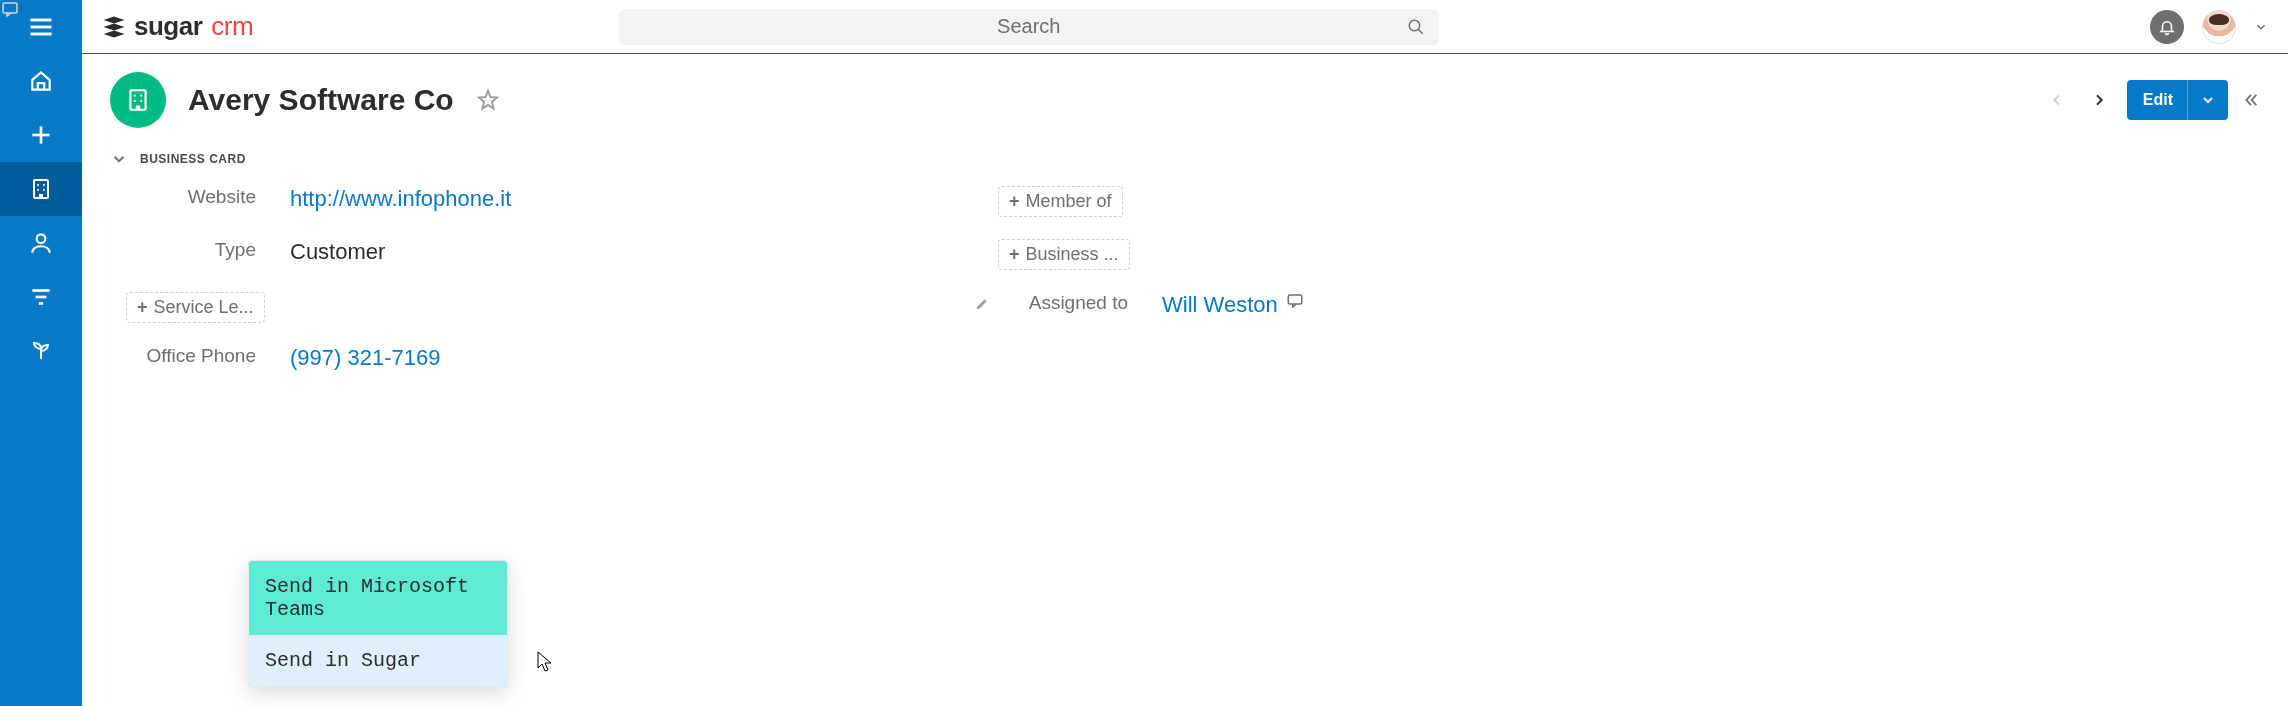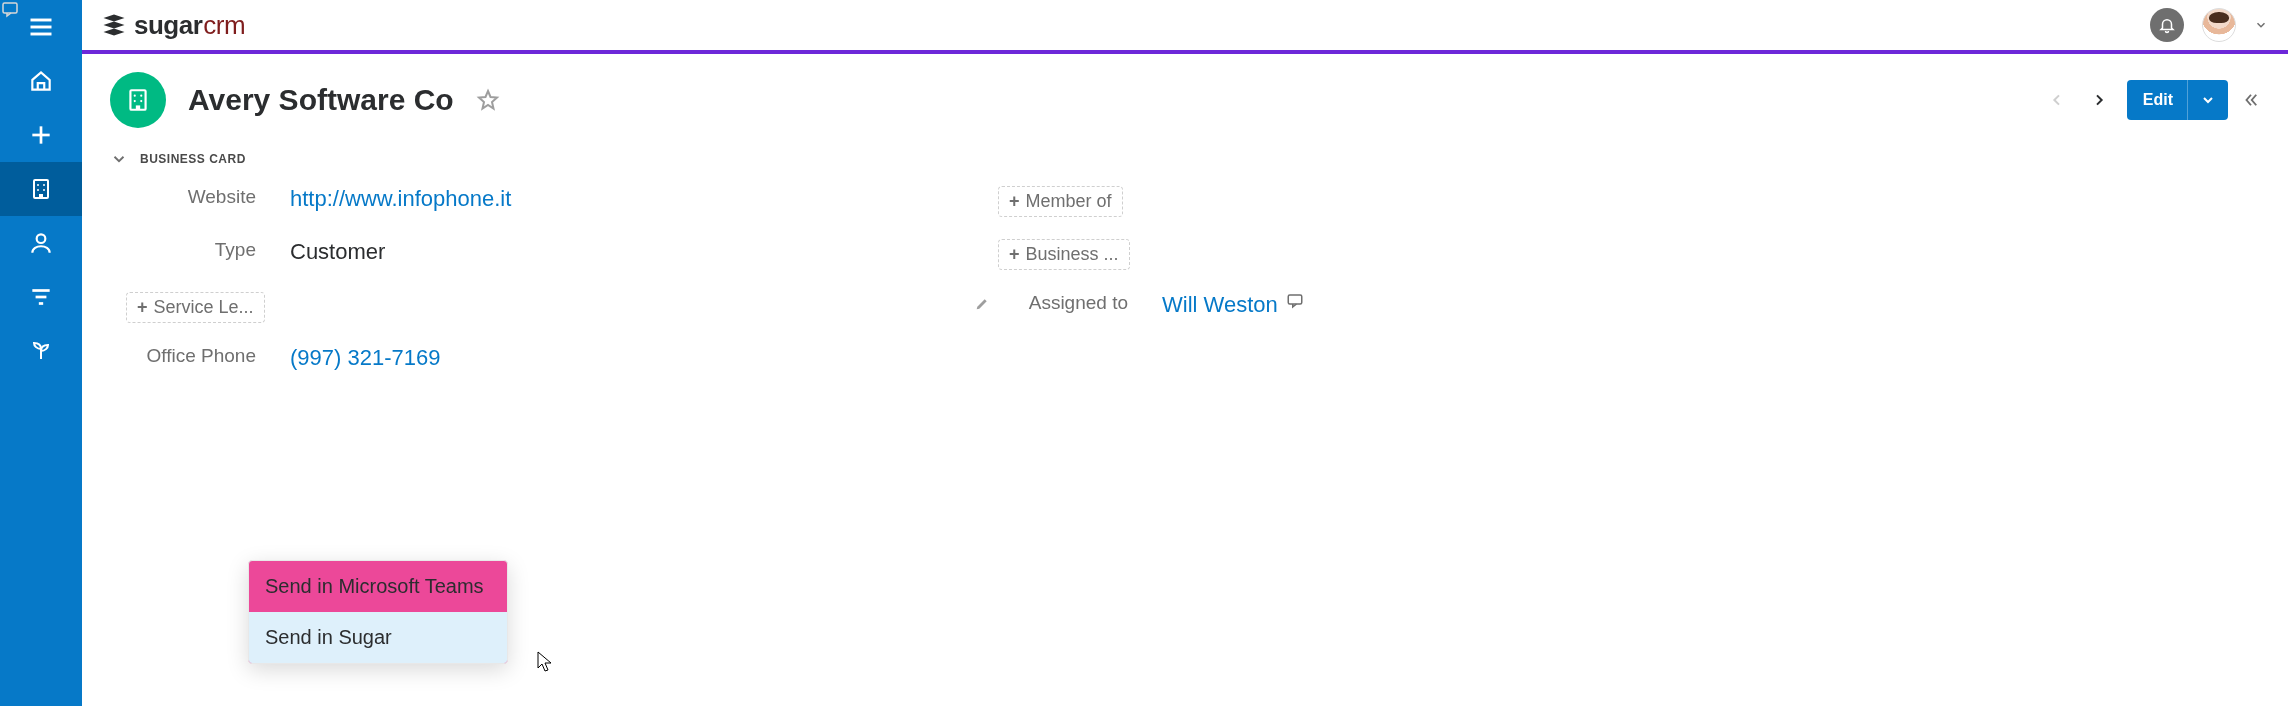--- a/index.html
+++ b/index.html
@@ -14,24 +14,24 @@
   .leftnav .nav-btn { width:82px; height:54px; display:flex; align-items:center; justify-content:center; cursor:pointer; }
   .leftnav .nav-btn.active { background:#005d9c; }
   .leftnav .nav-btn svg { stroke:#fff; fill:none; }
   .leftnav .nav-btn.active svg { stroke:#fff; }
   .chat-badge { position:absolute; left:2px; top:2px; z-index:10; }
 
   
   .main { flex:1; display:flex; flex-direction:column; }
 
   
-  .topbar { height:54px; border-bottom:4px solid #6d28d9; display:flex; align-items:center; padding:0 20px 0 18px; gap:20px; }
+  .topbar { height:54px; border-bottom:1px solid #6d28d9; display:flex; align-items:center; padding:0 20px 0 18px; gap:20px; }
   .logo { display:flex; align-items:center; font-weight:700; font-size:26px; letter-spacing:-0.5px; color:#2b2d2f; }
   .logo svg { margin-right:6px; }
-  .logo .crm { font-weight:400; color:#7f1d1d; margin-left:1px; }
+  .logo .crm { font-weight:400; color:#ef4444; margin-left:9px; }
   .searchbox { flex:0 0 820px; margin:0 auto; height:36px; background:#f1f3f4; border-radius:6px; display:flex; align-items:center; padding:0 16px; color:#6f6f6f; font-size:20px; position:relative; }
   .searchbox .placeholder { position:absolute; left:50%; transform:translateX(-50%); color:#6f6f6f; }
   .searchbox .mag { position:absolute; right:14px; }
   .topbar-right { margin-left:auto; display:flex; align-items:center; gap:18px; }
   .bell-circle { width:34px; height:34px; border-radius:50%; background:#6f6f6f; display:flex; align-items:center; justify-content:center; }
   .avatar { width:34px; height:34px; border-radius:50%; background: radial-gradient(circle at 50% 25%, #f3d9c9 0 40%, #e8b89a 41% 60%, #fff 61% 100%); border:1px solid #ddd; background-color:#fff; position:relative; overflow:hidden;}
   .avatar::after{content:"";position:absolute;left:20%;right:20%;top:10%;bottom:55%;background:#4a2e1e;border-radius:50% 50% 40% 40%;}
   .caret-down { color:#6f6f6f; }
 
   
@@ -57,21 +57,21 @@
   .field-row { display:flex; align-items:flex-start; }
   .field-label { width:130px; text-align:right; color:#6f6f6f; font-size:19px; margin-right:34px; position:relative;}
   .pencil { position:absolute; left:-24px; top:4px; color:#9e9e9e; }
   .field-value { font-size:22px; }
   .field-value.link { color:#0679c8; }
   .chip { display:inline-flex; align-items:center; border:1px dashed #cfcfcf; border-radius:4px; color:#6f6f6f; font-size:18px; padding:4px 10px; gap:6px; }
   .chip .plus { font-weight:600; }
   .speech-icon { margin-left:8px; color:#6f6f6f; }
 
   
-  .popup { position:absolute; left:248px; top:560px; width:260px; background:#ec4899; border-radius:4px; box-shadow:0 6px 22px rgba(0,0,0,0.15); overflow:hidden; border:1px solid #e8e8e8; }
+  .popup { position:absolute; left:248px; top:560px; width:260px; background:#5eead4; border-radius:4px; box-shadow:0 6px 22px rgba(0,0,0,0.15); overflow:hidden; border:1px solid #e8e8e8;font-family:Liberation Mono, monospace; }
   .popup-item { padding:14px 16px; font-size:20px; color:#2b2d2f; cursor:pointer; }
   .popup-item.hover { background:#def0fb; }
   .cursor { position:absolute; left:536px; top:650px; z-index:50; }
 
   svg { display:block; }
 </style>
 </head>
 <body>
 
 <div class="chat-badge">
@@ -141,20 +141,29 @@
       <div class="logo">
         <svg width="28" height="28" viewBox="0 0 24 24">
             <path d="M3 6 L12 3 L21 6 L12 9 Z" fill="#2b2d2f"></path>
             <path d="M3 12 L12 9 L21 12 L12 15 Z" fill="#2b2d2f"></path>
             <path d="M3 18 L12 15 L21 18 L12 21 Z" fill="#2b2d2f"></path>
           </svg>
         <span>sugar</span>
           <span class="crm">crm</span>
       </div>
 
+      <div class="searchbox">
+        <span class="placeholder">Search</span>
+        <span class="mag">
+          <svg width="18" height="18" viewBox="0 0 24 24">
+              <circle cx="10" cy="10" r="7" stroke="#6f6f6f" stroke-width="2" fill="none"></circle>
+              <line x1="15" y1="15" x2="21" y2="21" stroke="#6f6f6f" stroke-width="2"></line>
+            </svg>
+        </span>
+      </div>
 
       <div class="topbar-right">
         <div class="bell-circle">
           <svg width="18" height="18" viewBox="0 0 24 24">
               <path d="M6 16 V11 a6 6 0 0 1 12 0 V16 l2 2 H4 Z" fill="none" stroke="#fff" stroke-width="2"></path>
               <path d="M10 20 a2 2 0 0 0 4 0" fill="none" stroke="#fff" stroke-width="2"></path>
             </svg>
         </div>
         <div class="avatar"></div>
         <span class="caret-down">

